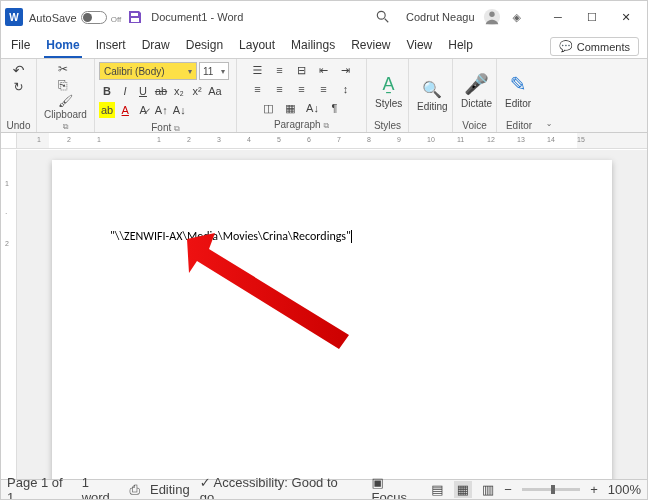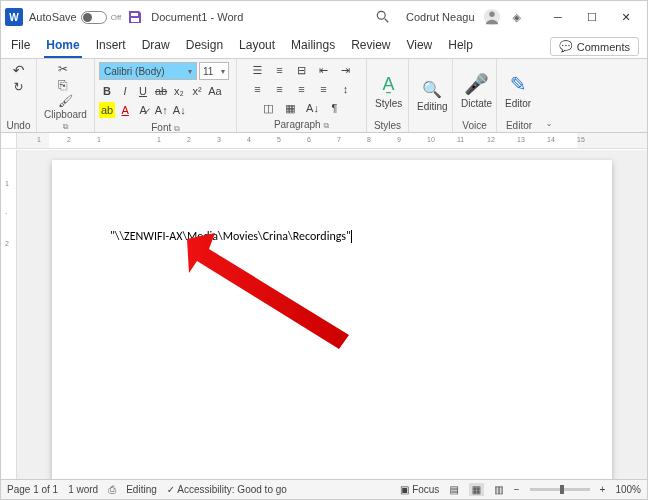--- a/index.html
+++ b/index.html
@@ -1,19 +1,19 @@
 <!DOCTYPE html>
 <html><head>
 <meta charset="utf-8">
 <style>
 *{box-sizing:border-box;margin:0;padding:0;font-family:"Segoe UI",Arial,sans-serif}
 body{width:648px;height:500px;background:#fff;overflow:hidden;border:1px solid #ccc;position:relative}
 .titlebar{height:32px;background:#fff;display:flex;align-items:center;padding:0 4px;font-size:11px;color:#444}
 .titlebar .word-icon{width:18px;height:18px;background:#185abd;color:#fff;display:flex;align-items:center;justify-content:center;font-weight:bold;font-size:10px;border-radius:2px;margin-right:6px}
-.titlebar .autosave-toggle{display:flex;align-items:center;gap:4px;margin-right:6px}
+.titlebar .autosave-toggle{display:flex;align-items:flex-end;gap:4px;margin-right:6px}
 .toggle-track{width:26px;height:13px;border:1px solid #888;border-radius:7px;position:relative;background:#fff}
 .toggle-knob{width:9px;height:9px;background:#666;border-radius:50%;position:absolute;top:1px;left:1px}
 .titlebar .save-icon{width:16px;height:16px;margin-right:8px;color:#7b4fc4}
 .titlebar .doc-name{flex:0 0 auto;}
 .titlebar .spacer{flex:1}
 .titlebar .search-ic{margin-right:16px;color:#555}
 .titlebar .user{margin-right:8px}
 .titlebar .user-ic{width:18px;height:18px;display:inline-block;vertical-align:middle}
 .titlebar .diamond{margin:0 12px;color:#666}
 .win-controls{display:flex;gap:0;margin-left:8px}
@@ -26,39 +26,39 @@
 .ribbon{height:74px;background:#f5f5f5;border-bottom:1px solid #ccc;display:flex;font-size:10px;color:#444}
 .ribbon-group{border-right:1px solid #ddd;display:flex;flex-direction:column;justify-content:space-between;padding:3px 4px 1px}
 .ribbon-group .label{text-align:center;font-size:10px;color:#555;padding-top:1px}
 .ribbon-group .content{display:flex;align-items:center;gap:2px;flex:1}
 .big-btn{display:flex;flex-direction:column;align-items:center;gap:2px;padding:2px 4px;font-size:10px}
 .big-btn .ic{font-size:20px}
 .clipboard-ic{width:26px;height:30px;border:1px solid #aaa;background:#fff;position:relative;border-radius:2px}
 .clipboard-ic::before{content:"";position:absolute;top:-3px;left:7px;width:12px;height:6px;background:#ddd;border:1px solid #aaa;border-radius:2px}
 .font-group .row{display:flex;gap:2px;align-items:center}
 .font-group{gap:3px}
-.font-name{width:98px;height:18px;border:1px solid #bbb;background:#7dd3fc;font-size:10px;padding:1px 4px;display:flex;align-items:center;justify-content:space-between}
+.font-name{width:98px;height:18px;border:1px solid #bbb;background:#fde047;font-size:10px;padding:1px 4px;display:flex;align-items:center;justify-content:space-between}
 .font-size{width:30px;height:18px;border:1px solid #bbb;background:#fff;font-size:10px;padding:1px 3px;display:flex;align-items:center;justify-content:space-between}
 .fbtn{min-width:16px;height:16px;display:flex;align-items:center;justify-content:center;font-size:11px;padding:0 1px}
 .para-group .row{display:flex;gap:4px}
 .pbtn{width:18px;height:16px;display:flex;align-items:center;justify-content:center;font-size:11px;color:#444}
 .styles-ic{width:24px;height:24px;display:flex;align-items:center;justify-content:center;font-size:18px}
 .ruler{height:16px;background:#fff;border-bottom:1px solid #ddd;font-size:7px;color:#888;display:flex}
 .ruler-v{width:16px;background:#fff;border-right:1px solid #ddd}
 .ruler-h{flex:1;position:relative;background:linear-gradient(to right,#f4f4f4 0,#f4f4f4 32px,#fff 32px,#fff 560px,#f4f4f4 560px);overflow:hidden}
 .ruler-h span{position:absolute;top:3px}
 .doc-area{position:absolute;top:149px;left:0;right:0;bottom:20px;background:#f0f0f0;display:flex}
 .vruler{width:16px;background:#fff;border-right:1px solid #ddd;font-size:7px;color:#888;position:relative}
 .vruler span{position:absolute;left:4px}
 .page-wrap{flex:1;overflow:hidden;padding:10px 20px}
 .page{width:560px;min-height:700px;background:#fff;box-shadow:0 2px 6px rgba(0,0,0,0.25);padding:66px 58px;margin:0 auto}
 .doc-text{font-family:Calibri,Arial,sans-serif;font-size:12px;color:#000}
 .cursor{display:inline-block;width:1px;height:13px;background:#000;vertical-align:text-bottom;margin-left:0}
 .arrow{position:absolute;pointer-events:none;z-index:100}
-.statusbar{position:absolute;bottom:0;left:0;right:0;height:20px;background:#f5f5f5;border-top:1px solid #ccc;display:flex;align-items:center;font-size:10px;color:#444;padding:0 6px;gap:10px}
+.statusbar{position:absolute;bottom:0;left:0;right:0;height:20px;background:#f5f5f5;border-top:1px solid #ccc;display:flex;align-items:center;font-size:13px;color:#444;padding:0 6px;gap:10px}
 .statusbar .spacer{flex:1}
 .zoom-slider{width:60px;height:3px;background:#ccc;position:relative}
 .zoom-slider::after{content:"";position:absolute;left:50%;top:-3px;width:4px;height:9px;background:#666}
 .chev{font-size:8px;color:#666}
 .launch{font-size:8px;color:#888;text-align:right;width:100%}
 </style>
 </head>
 <body>
 
 <div class="titlebar">

